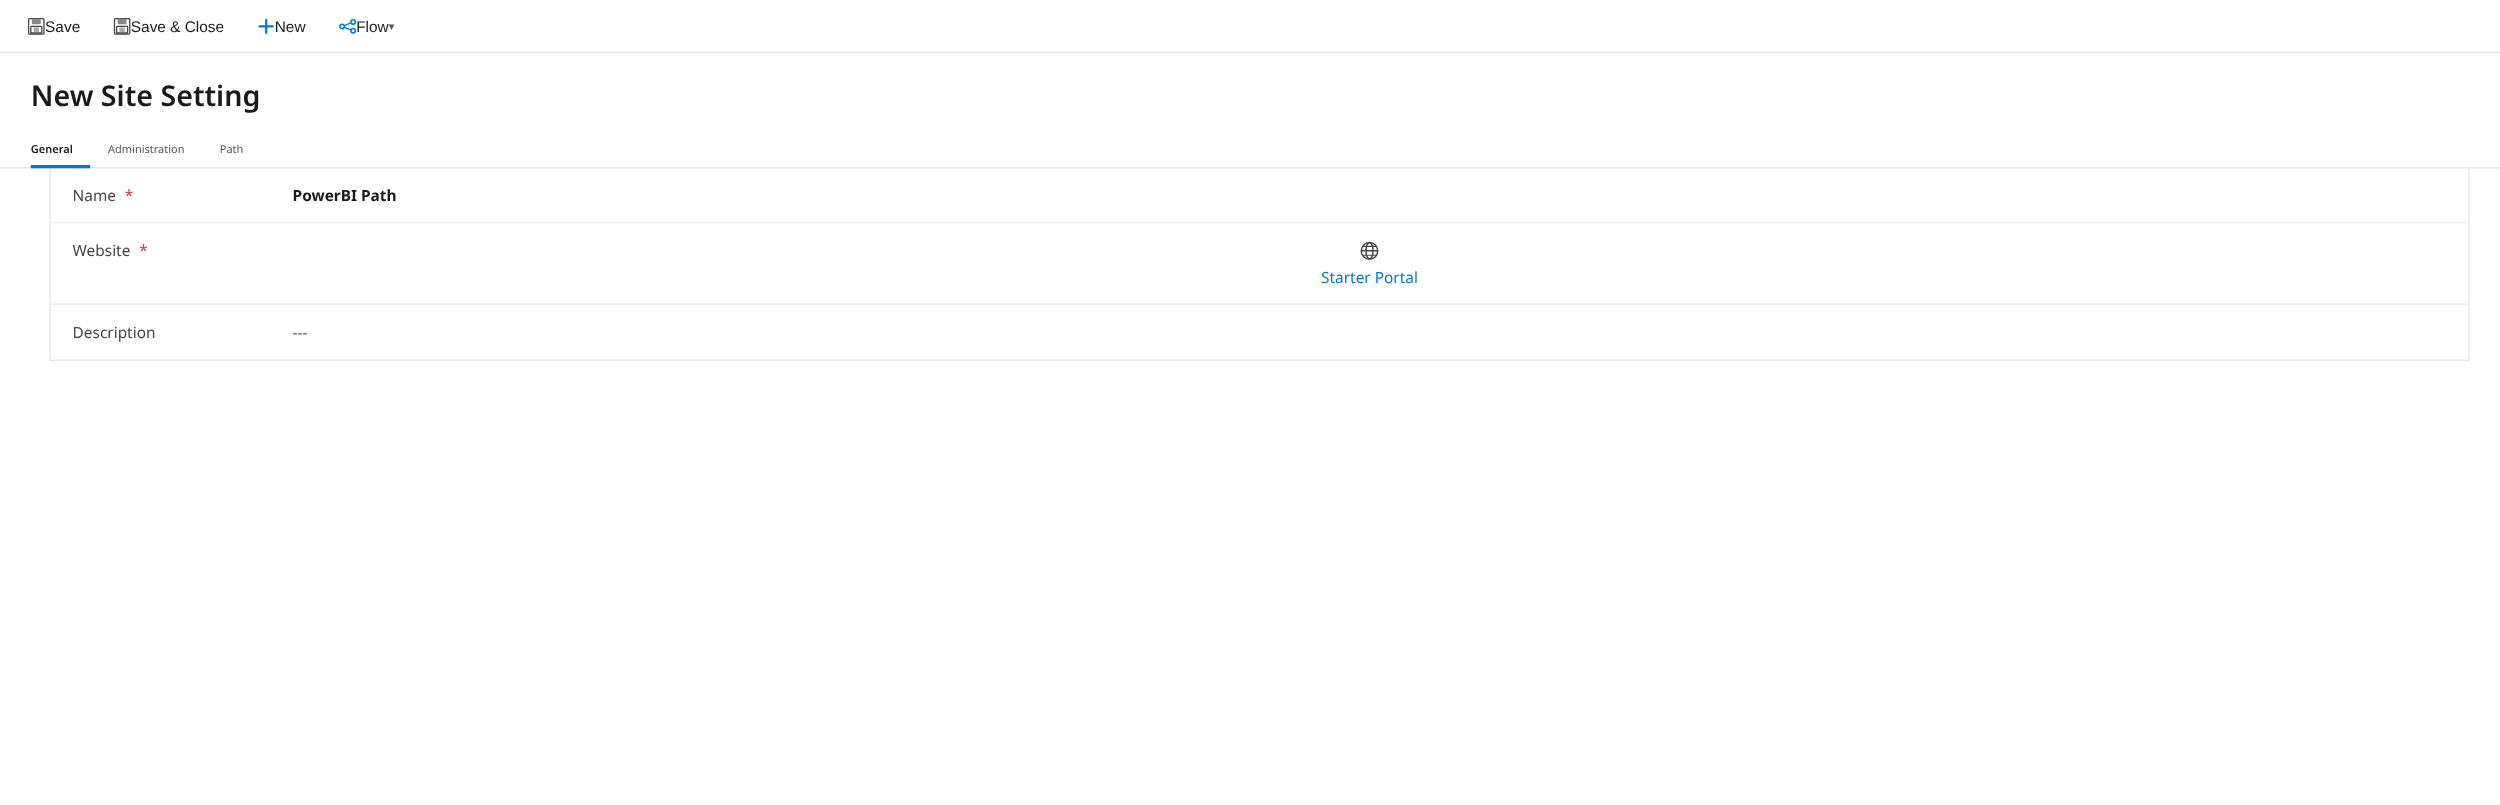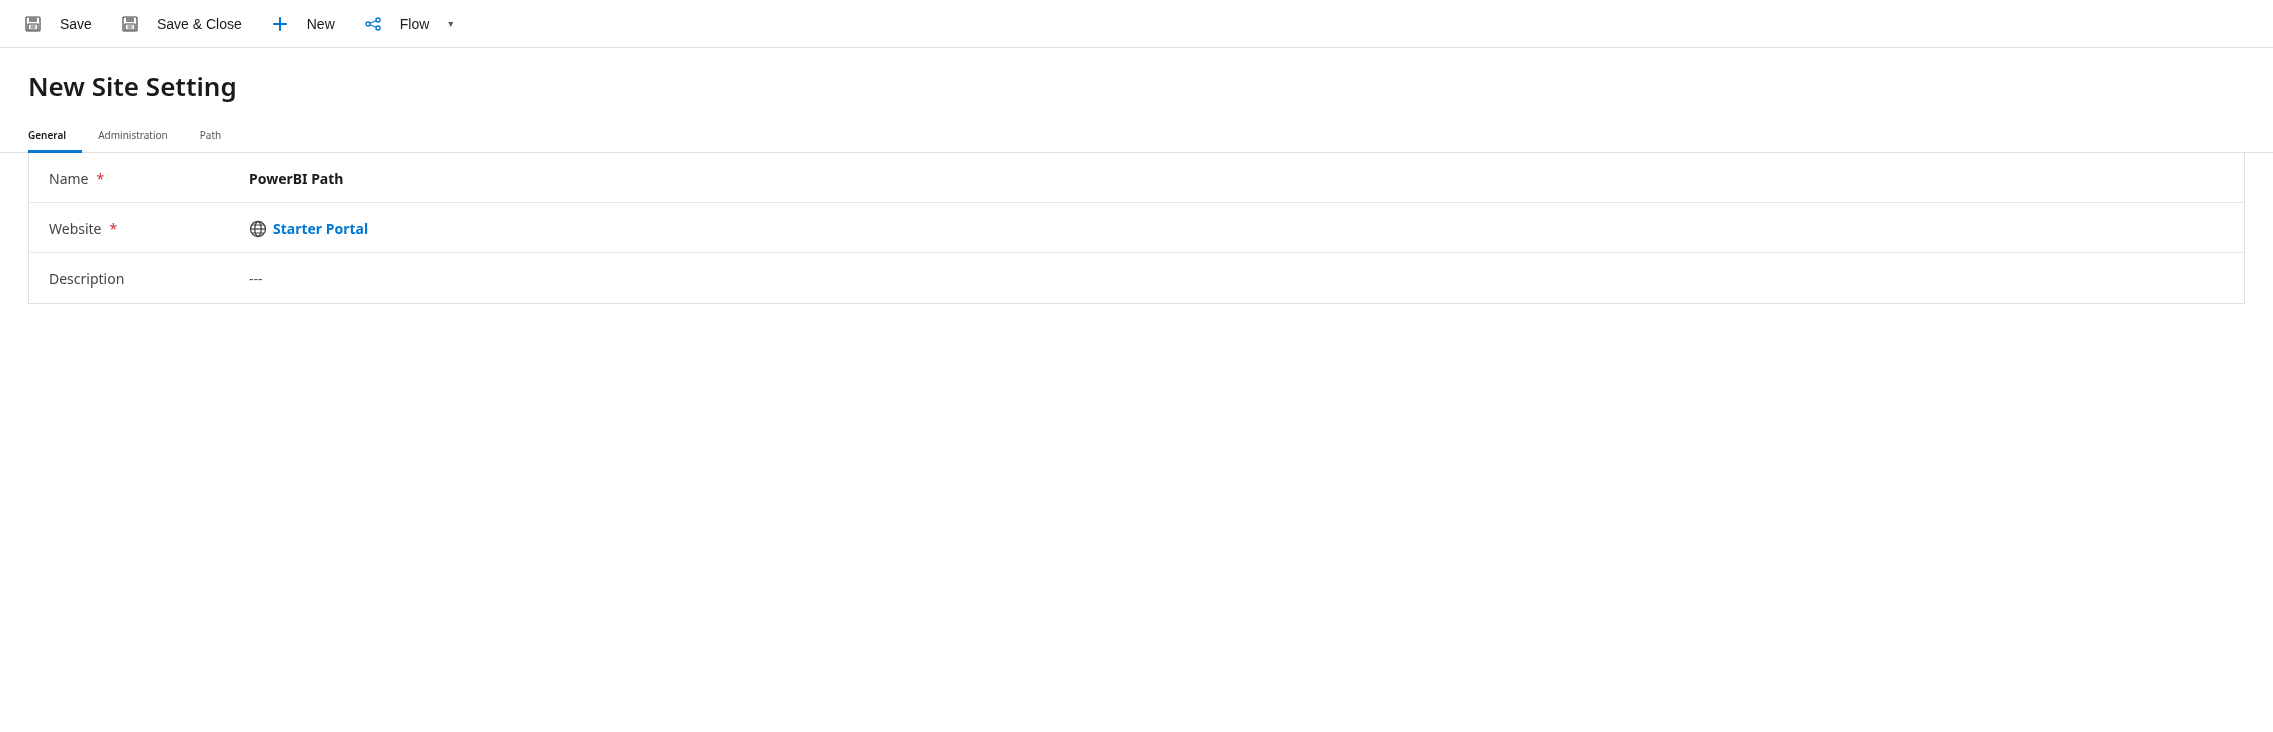--- a/index.html
+++ b/index.html
@@ -16,21 +16,21 @@
       align-items: center;
       padding: 6px 12px;
       border-bottom: 1px solid #e0e0e0;
       background: #fff;
       gap: 4px;
       height: 48px;
     }
     .toolbar-btn {
       display: flex;
       align-items: center;
-      gap: 19px;
+      gap: 0;
       padding: 6px 12px;
       border: 1px solid transparent;
       background: transparent;
       cursor: pointer;
       font-size: 14px;
       color: #1a1a1a;
       border-radius: 2px;
       white-space: nowrap;
       justify-content: flex-end;
     }
@@ -80,20 +80,21 @@
       font-weight: 600;
       border-bottom: 3px solid #0078d4;
     }
     .tab:first-child {
       padding-left: 0;
     }
 
     
     .form-area {
       padding: 0 28px 28px 28px;
+      margin-left: 17px;
     }
     .form-section {
       border: 1px solid #e0e0e0;
       border-top: none;
       margin-top: 0;
     }
     .form-row {
       display: flex;
       align-items: flex-start;
       padding: 14px 20px;
@@ -120,25 +121,26 @@
     }
     .form-value {
       flex: 1;
       color: #1a1a1a;
       font-size: 14px;
       padding-top: 2px;
       word-break: break-all;
     }
     .website-link {
       color: #0078d4;
-      font-weight: 700;
+      font-weight: 400;
       cursor: pointer;
       display: flex;
       align-items: center;
       gap: 6px;
+      flex-direction: column;
     }
     .globe-icon {
       width: 18px;
       height: 18px;
       display: inline-flex;
       align-items: center;
       justify-content: center;
       color: #444;
     }
     .bold-value {

